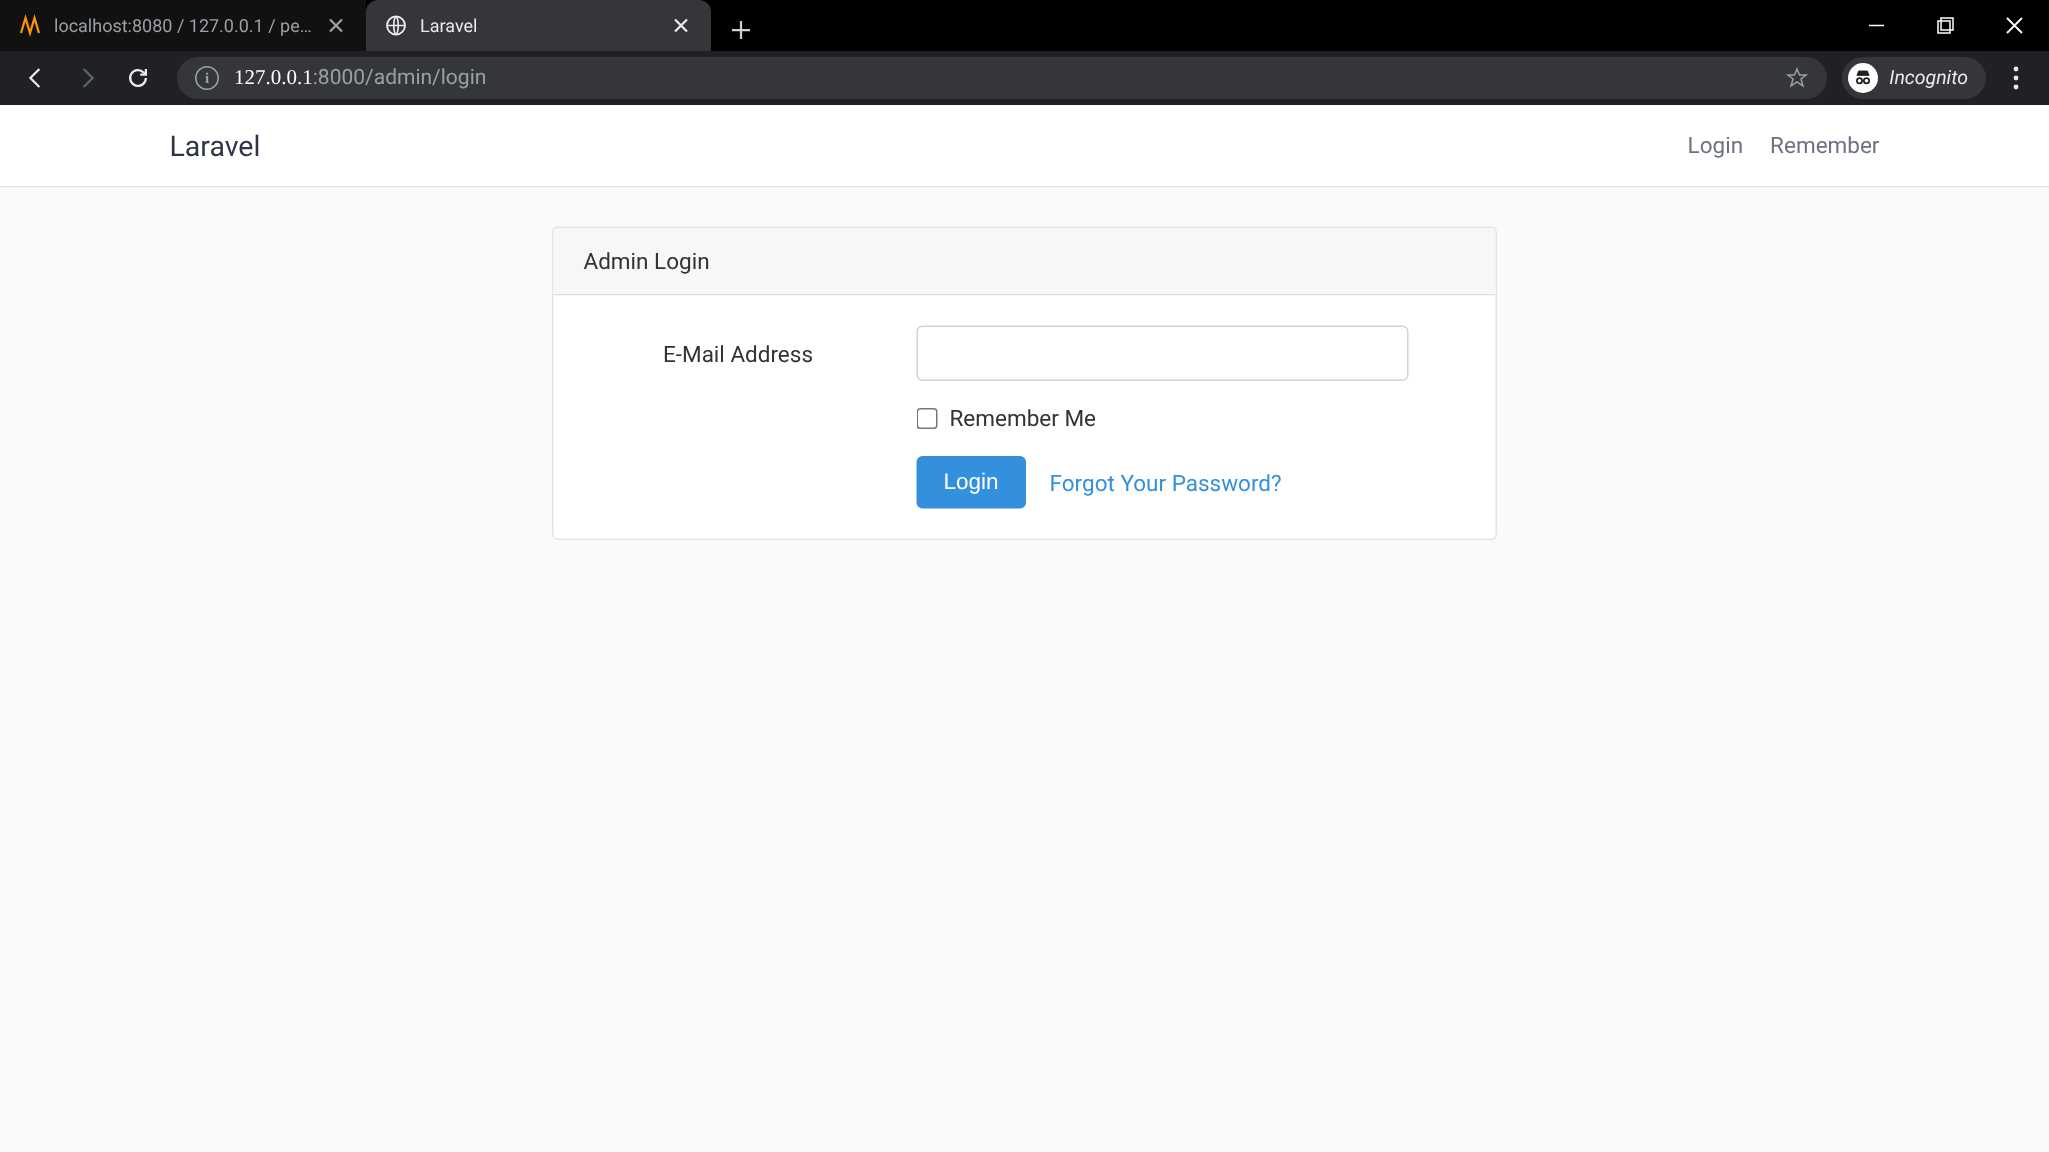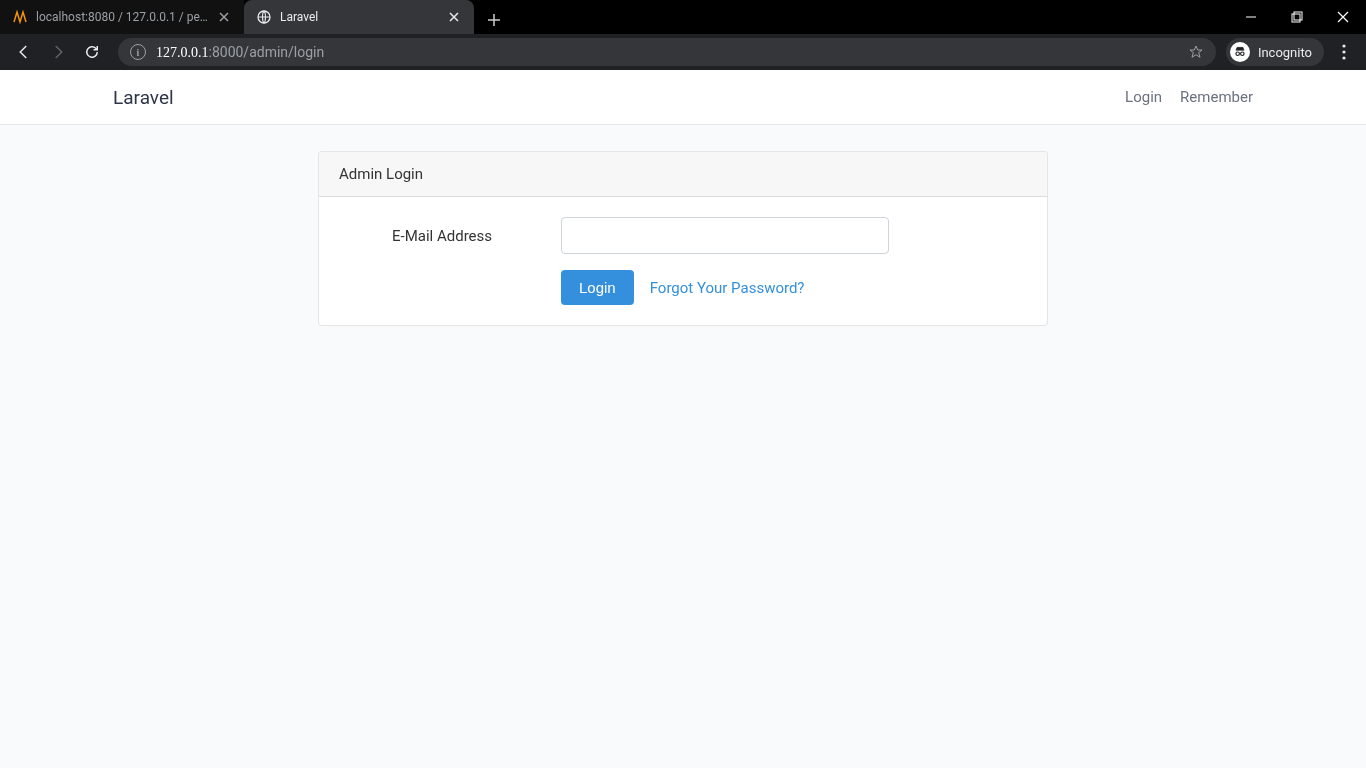--- a/index.html
+++ b/index.html
@@ -20,34 +20,34 @@
   .win-btn { width:46px; height:34px; display:flex; align-items:center; justify-content:center; color:#fff; font-size:12px; }
 
   .toolbar { height:36px; background:#202124; display:flex; align-items:center; padding:0 8px; gap:2px; }
   .nav-btn { width:32px; height:32px; display:flex; align-items:center; justify-content:center; color:#9aa0a6; border-radius:50%; }
   .nav-btn.enabled { color:#e8eaed; }
   .omnibox { flex:1; height:28px; background:#35363a; border-radius:14px; margin:0 8px; display:flex; align-items:center; padding:0 12px; color:#e8eaed; font-size:14px; }
   .omni-info { width:16px; height:16px; border:1.5px solid #9aa0a6; border-radius:50%; display:flex; align-items:center; justify-content:center; font-size:10px; color:#9aa0a6; margin-right:10px; font-weight:bold; font-family:serif;}
   .omni-url .host { color:#fff;font-family:Liberation Serif, serif; }
   .omni-url .path { color:#9aa0a6; }
   .omni-star { margin-left:auto; color:#9aa0a6; font-size:16px; }
-  .incognito-pill { height:28px; background:#35363a; border-radius:14px; display:flex; align-items:center; padding:0 12px 0 4px; color:#e8eaed; font-size:13px; margin-right:4px; gap:8px;}
+  .incognito-pill { height:28px; background:#35363a; border-radius:14px; display:flex; align-items:center; padding:0 12px 0 4px; color:#e8eaed; font-size:13px; margin-right:4px; gap:8px;font-style:italic;}
   .incog-ico { width:20px; height:20px; background:#fff; border-radius:50%; display:flex; align-items:center; justify-content:center;}
   .kebab { width:28px; height:32px; display:flex; align-items:center; justify-content:center; color:#e8eaed; }
 
   
   .viewport { flex:1; background:#f8fafc; overflow:auto; }
   .navbar { background:#fff; border-bottom:1px solid #e4e6e8; height:55px; display:flex; align-items:center; padding:0 0; }
   .container { width:1140px; margin:0 auto; display:flex; align-items:center; }
   .brand { font-size:19px; color:#2d3748; }
   .nav-right { margin-left:auto; display:flex; gap:18px; }
   .nav-link { color:#6b7280; font-size:15px; text-decoration:none; }
 
   .page-body { background:#f8fafc; padding:26px 0; }
-  .card-wrap { width:730px; margin:0 auto; }
+  .card-wrap { width:630px; margin:0 auto; }
   .card { border:1px solid rgba(0,0,0,.1); border-radius:4px; background:#fff; }
   .card-header { background:#f7f7f7; padding:13px 20px; border-bottom:1px solid rgba(0,0,0,.1); color:#333; font-size:15px; border-top-left-radius:4px; border-top-right-radius:4px;}
   .card-body { padding:20px; }
 
   .form-row { display:flex; align-items:center; margin-bottom:16px; }
   .col-label { width:222px; text-align:center; padding-right:16px; color:#333; font-size:15px;}
   .col-input { width:328px; }
   .form-control { width:100%; height:37px; border:1px solid #ced4da; border-radius:4px; padding:6px 12px; font-size:15px; }
   .form-check { display:flex; align-items:center; gap:8px; font-size:15px; color:#333;}
   .form-check input { width:14px; height:14px; }
@@ -177,20 +177,29 @@
       <div class="card-wrap">
         <div class="card">
           <div class="card-header">Admin Login</div>
           <div class="card-body">
             <div class="form-row">
               <label class="col-label">E-Mail Address</label>
               <div class="col-input">
                 <input type="text" class="form-control" style="">
               </div>
             </div>
+            <div class="form-row">
+              <div class="col-label"></div>
+              <div class="col-input">
+                <label class="form-check">
+                  <input type="checkbox" style="">
+                  <span>Remember Me</span>
+                </label>
+              </div>
+            </div>
             <div class="form-row action-row" style="margin-bottom:0; margin-top:6px;">
               <div class="col-label"></div>
               <div class="col-input">
                 <button class="btn-primary">Login</button>
                 <a class="link">Forgot Your Password?</a>
               </div>
             </div>
           </div>
         </div>
       </div>

